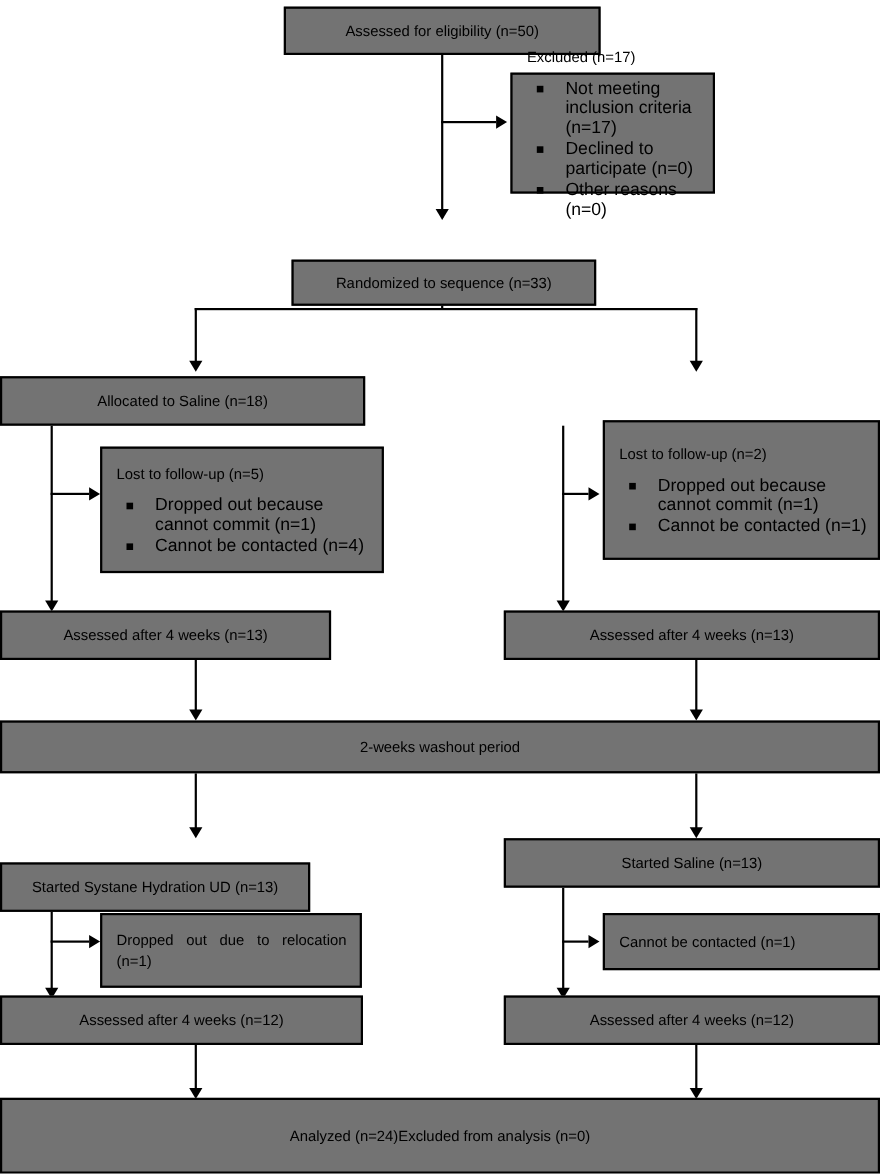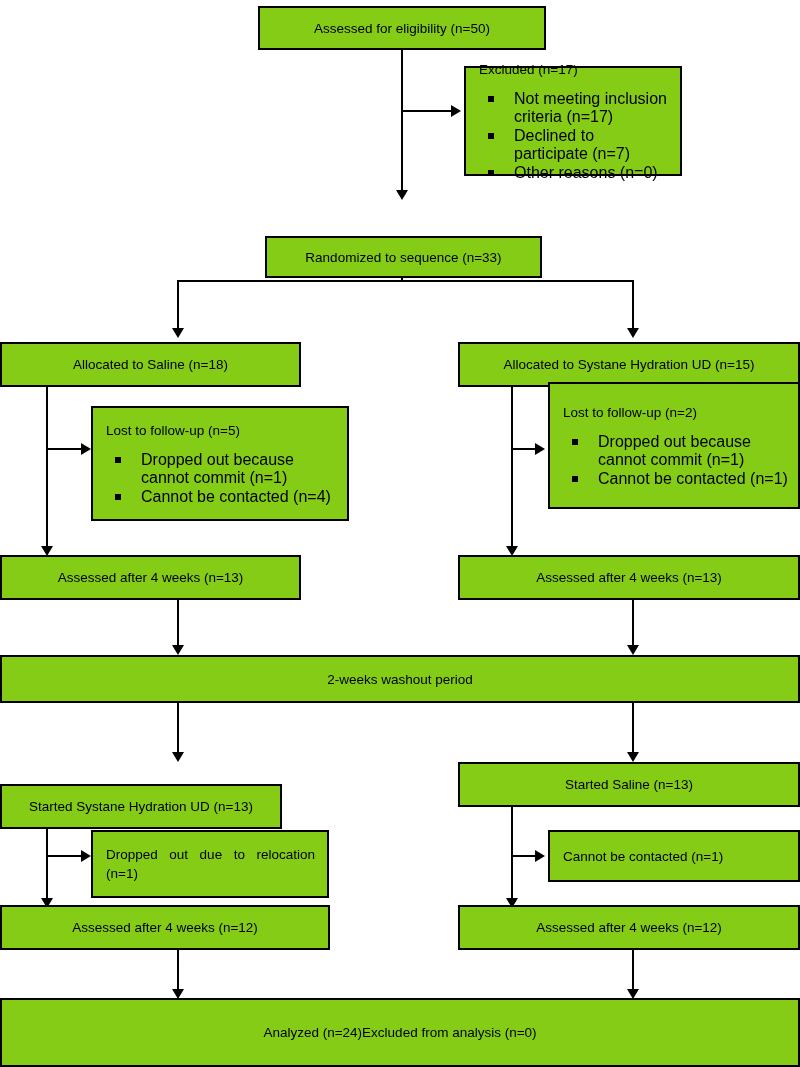--- a/index.html
+++ b/index.html
@@ -15,21 +15,21 @@
     position: relative;
     width: 800px;
     height: 1067px;
     background: #ffffff;
     overflow: hidden;
   }
   .box {
     position: absolute;
     box-sizing: border-box;
     border: 2px solid #000000;
-    background: #84cc16;
+    background: #737373;
     z-index: 3;
   }
   .box-center {
     display: flex;
     align-items: center;
     justify-content: center;
     text-align: center;
   }
   .box-left {
     display: flex;
@@ -113,45 +113,42 @@
   <div class="box box-center" style="left:258px; top:6px; width:288px; height:44px;">
     <span class="ctext">Assessed for eligibility (n=50)</span>
   </div>
 
   <div class="vline" style="left:401px; top:50px; height:148px;"></div>
   <div class="arrow-down" style="left:396px; top:190px;"></div>
 
   <div class="hline" style="left:401px; top:110px; width:50px;"></div>
   <div class="arrow-right" style="left:451px; top:105px;"></div>
 
-  <div class="box box-left" style="left:464px; top:66px; width:218px; height:110px;">
+  <div class="box box-left" style="left:464px; top:66px; width:186px; height:110px;">
     <div class="lead">Excluded (n=17)</div>
     <ul class="bullets">
       <li><span class="bullet-mark"></span><span>Not meeting inclusion criteria (n=17)</span></li>
-      <li><span class="bullet-mark"></span><span>Declined to participate (n=7)</span></li>
+      <li><span class="bullet-mark"></span><span>Declined to participate (n=0)</span></li>
       <li><span class="bullet-mark"></span><span>Other reasons (n=0)</span></li>
     </ul>
   </div>
 
   <div class="box box-center" style="left:265px; top:200px; width:277px; height:42px;margin-top:36px;">
     <span class="ctext">Randomized to sequence (n=33)</span>
   </div>
 
   <div class="vline" style="left:401px; top:242px; height:38px;"></div>
   <div class="hline" style="left:177px; top:280px; width:457px;"></div>
   <div class="vline" style="left:177px; top:280px; height:50px;"></div>
   <div class="arrow-down" style="left:172px; top:328px;"></div>
   <div class="vline" style="left:632px; top:280px; height:50px;"></div>
   <div class="arrow-down" style="left:627px; top:328px;"></div>
 
-  <div class="box box-center" style="left:0px; top:342px; width:301px; height:45px;">
+  <div class="box box-center" style="left:0px; top:342px; width:332px; height:45px;">
     <span class="ctext">Allocated to Saline (n=18)</span>
-  </div>
-  <div class="box box-center" style="left:458px; top:342px; width:342px; height:45px;">
-    <span class="ctext">Allocated to Systane Hydration UD (n=15)</span>
   </div>
 
   <div class="vline" style="left:46px; top:387px; height:163px;"></div>
   <div class="arrow-down" style="left:41px; top:546px;"></div>
   <div class="hline" style="left:46px; top:448px; width:35px;"></div>
   <div class="arrow-right" style="left:81px; top:443px;"></div>
 
   <div class="vline" style="left:511px; top:387px; height:163px;"></div>
   <div class="arrow-down" style="left:506px; top:546px;"></div>
   <div class="hline" style="left:511px; top:448px; width:24px;"></div>

